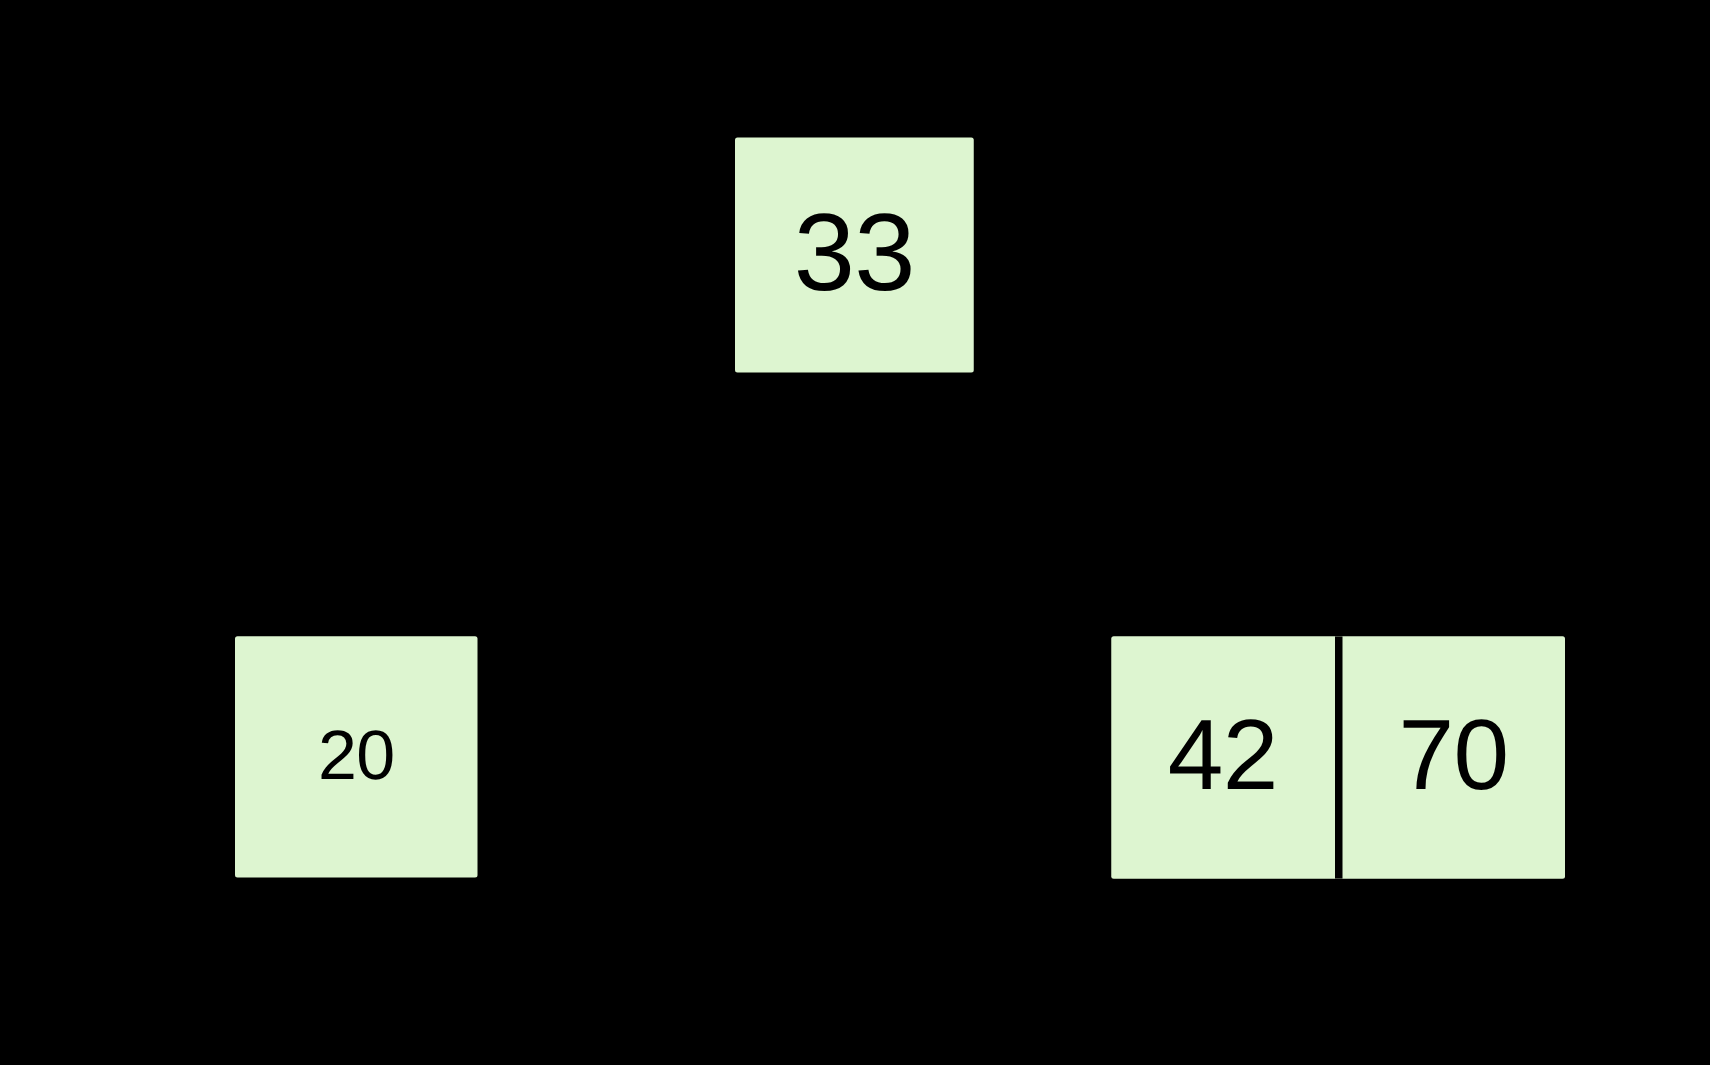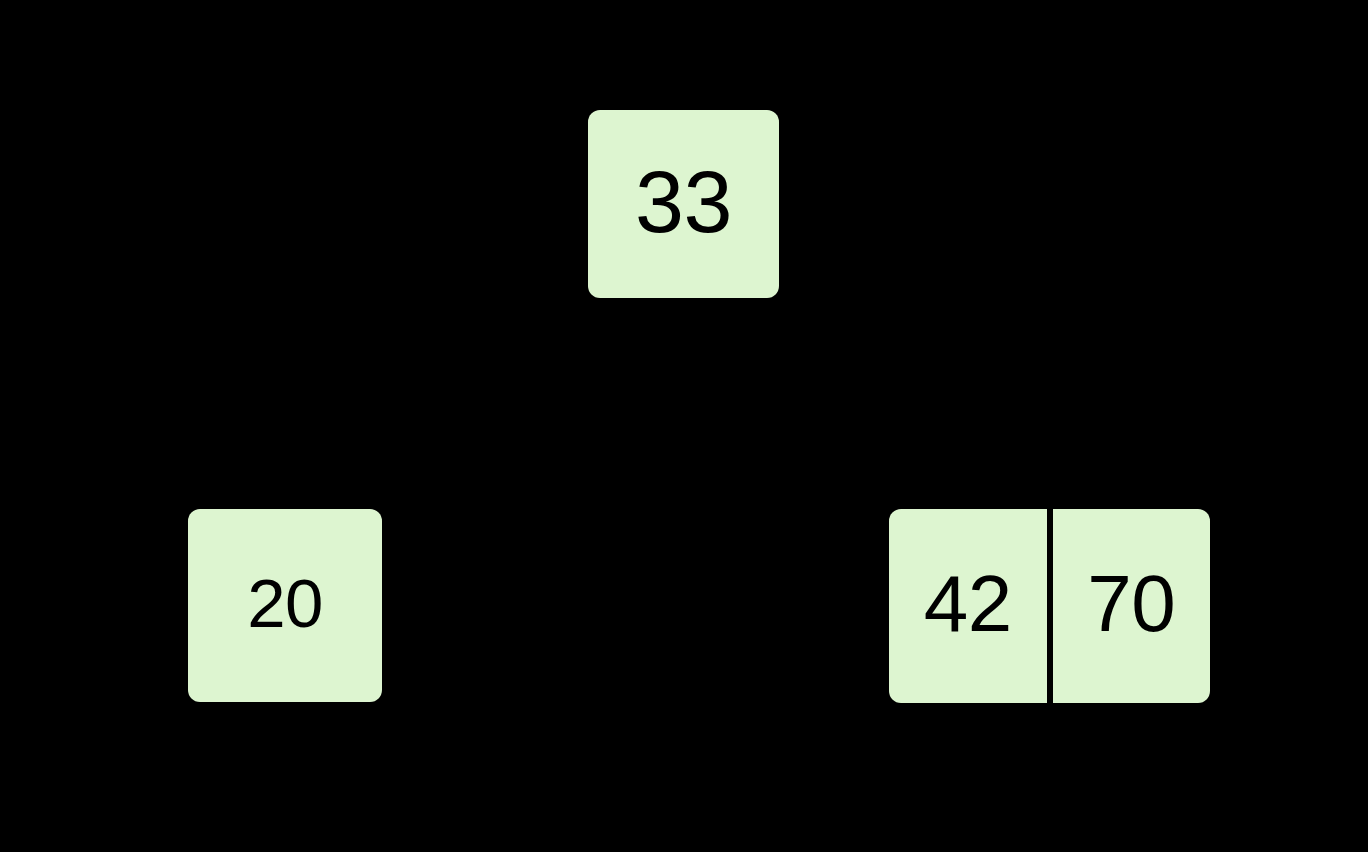--- a/index.html
+++ b/index.html
@@ -23,21 +23,21 @@
     background: #000000;
   }
 
   
   .node {
     position: absolute;
     display: flex;
     flex-direction: row;
     align-items: stretch;
     background: #ddf5d0;
-    border-radius: 12px;
+    border-radius: 2px;
     overflow: hidden;
     box-sizing: border-box;
   }
 
   
   .key-cell {
     flex: 1 1 auto;
     display: flex;
     align-items: center;
     justify-content: center;
@@ -69,28 +69,28 @@
   }
 
   
   #node-left {
     left: 188px;
     top: 509px;
     width: 194px;
     height: 193px;
   }
   #node-left .key-cell {
-    font-size: 69px;
+    font-size: 56px;
     padding-bottom: 4px;
   }
 
   #node-right {
     left: 889px;
     top: 509px;
-    width: 321px;
+    width: 363px;
     height: 194px;
   }
   #node-right .key-cell {
     font-size: 80px;
     padding-bottom: 4px;
   }
 </style>
 </head>
 <body>
 

